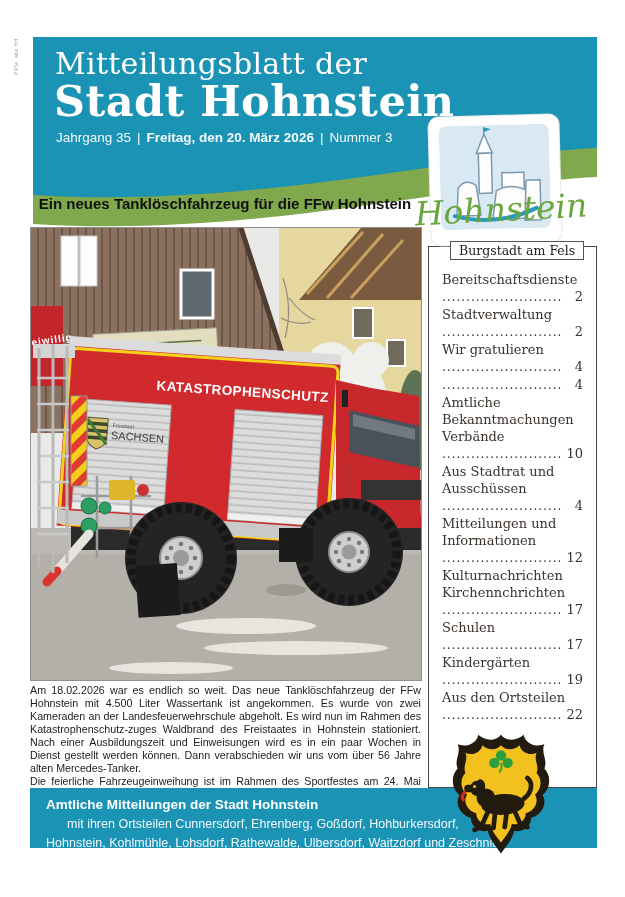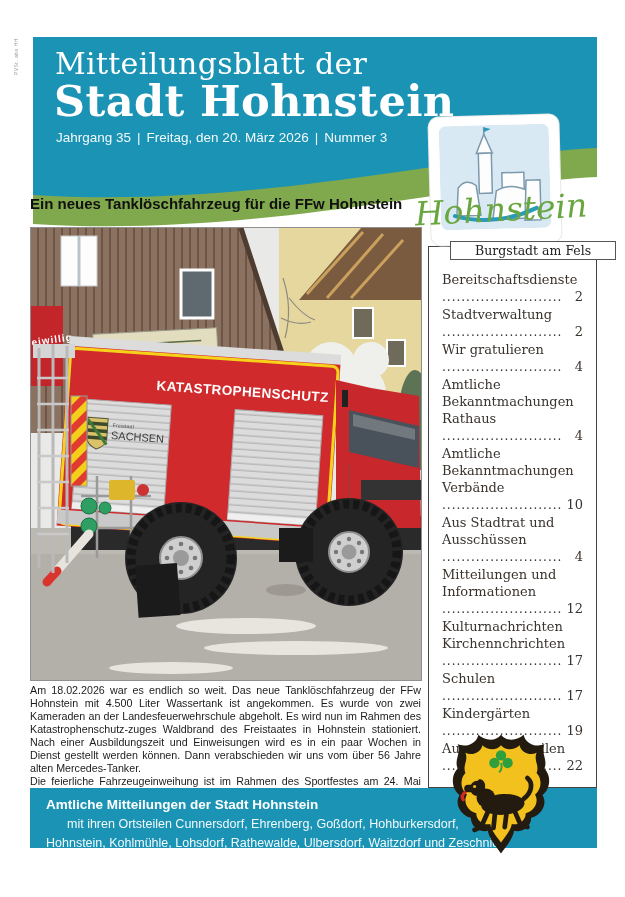--- a/index.html
+++ b/index.html
@@ -8,33 +8,33 @@
   
   .postal{position:absolute;left:13px;top:38px;writing-mode:vertical-rl;transform:rotate(180deg);
           font-size:5px;color:#999;letter-spacing:.5px;}
   .mast-waves{position:absolute;left:33px;top:37px;width:564px;height:195px;}
   .mast-pretitle{position:absolute;left:55px;top:46px;color:#fff;font-family:"DejaVu Serif",serif;
                  font-size:30px;letter-spacing:.3px;}
   .mast-title{position:absolute;left:54px;top:76px;color:#fff;font-family:"DejaVu Serif",serif;
               font-size:43px;font-weight:700;letter-spacing:.4px;}
   .mast-issue{position:absolute;left:56px;top:130px;color:#f2fafc;font-size:13.5px;}
   .mast-issue .sep{padding:0 6px;font-weight:300;}
-  .mast-issue .bold{font-weight:400;}
+  .mast-issue .bold{font-weight:700;}
   
   .logo-card{position:absolute;left:430px;top:116px;width:130px;height:128px;background:#fff;
              border-radius:10px;transform:rotate(-1.5deg);z-index:3;box-shadow:0 0 0 1px #e8e8e8;}
   .logo-castle{position:absolute;left:10px;top:9px;width:110px;height:104px;}
   .logo-name{position:absolute;left:403px;top:190px;width:196px;text-align:center;z-index:4;
              font-family:"DejaVu Serif",serif;font-style:italic;font-size:33px;color:#6aa63f;
              transform:rotate(-3deg);}
   .logo-tagline{position:absolute;left:450px;top:241px;z-index:5;background:#fff;
-                border:1.5px solid #555;padding:1px 24px;font-family:"DejaVu Serif",serif;
+                border:1.5px solid #555;padding:1px 8px;font-family:"DejaVu Serif",serif;
                 font-size:12.5px;color:#222;}
   
-  .headline{position:absolute;left:30px;top:195px;width:390px;
+  .headline{position:absolute;left:30px;top:195px;width:390px;text-align:center;
             font-size:15px;font-weight:700;color:#111;}
   .photo{position:absolute;left:30px;top:227px;width:390px;height:452px;border:1px solid #8f8f8f;
          background:#e9e9e7;}
   .article-body{position:absolute;left:30px;top:684px;width:391px;font-size:10.7px;
                 line-height:1.22;color:#1c1c1c;text-align:justify;}
   .article-body p{margin:0;}
   
   .toc-box{position:absolute;left:428px;top:246px;width:169px;height:542px;background:#fff;
            border:1.5px solid #444;box-sizing:border-box;padding:24px 13px 10px 13px;z-index:2;}
   .toc-item{font-family:"DejaVu Serif",serif;color:#3a332e;font-size:13px;}
@@ -272,21 +272,20 @@
           </div>
         </div>
         <div class="toc-item">
           <div class="toc-label">Wir gratulieren</div>
           <div class="toc-row">
             <span class="toc-dots"></span>
             <span class="toc-page">4</span>
           </div>
         </div>
         <div class="toc-item">
-          <div class="toc-label">Amtliche Bekanntmachungen Rathaus</div>
           <div class="toc-row">
             <span class="toc-dots"></span>
             <span class="toc-page">4</span>
           </div>
         </div>
         <div class="toc-item">
           <div class="toc-label">Amtliche Bekanntmachungen Verbände</div>
           <div class="toc-row">
             <span class="toc-dots"></span>
             <span class="toc-page">10</span>

